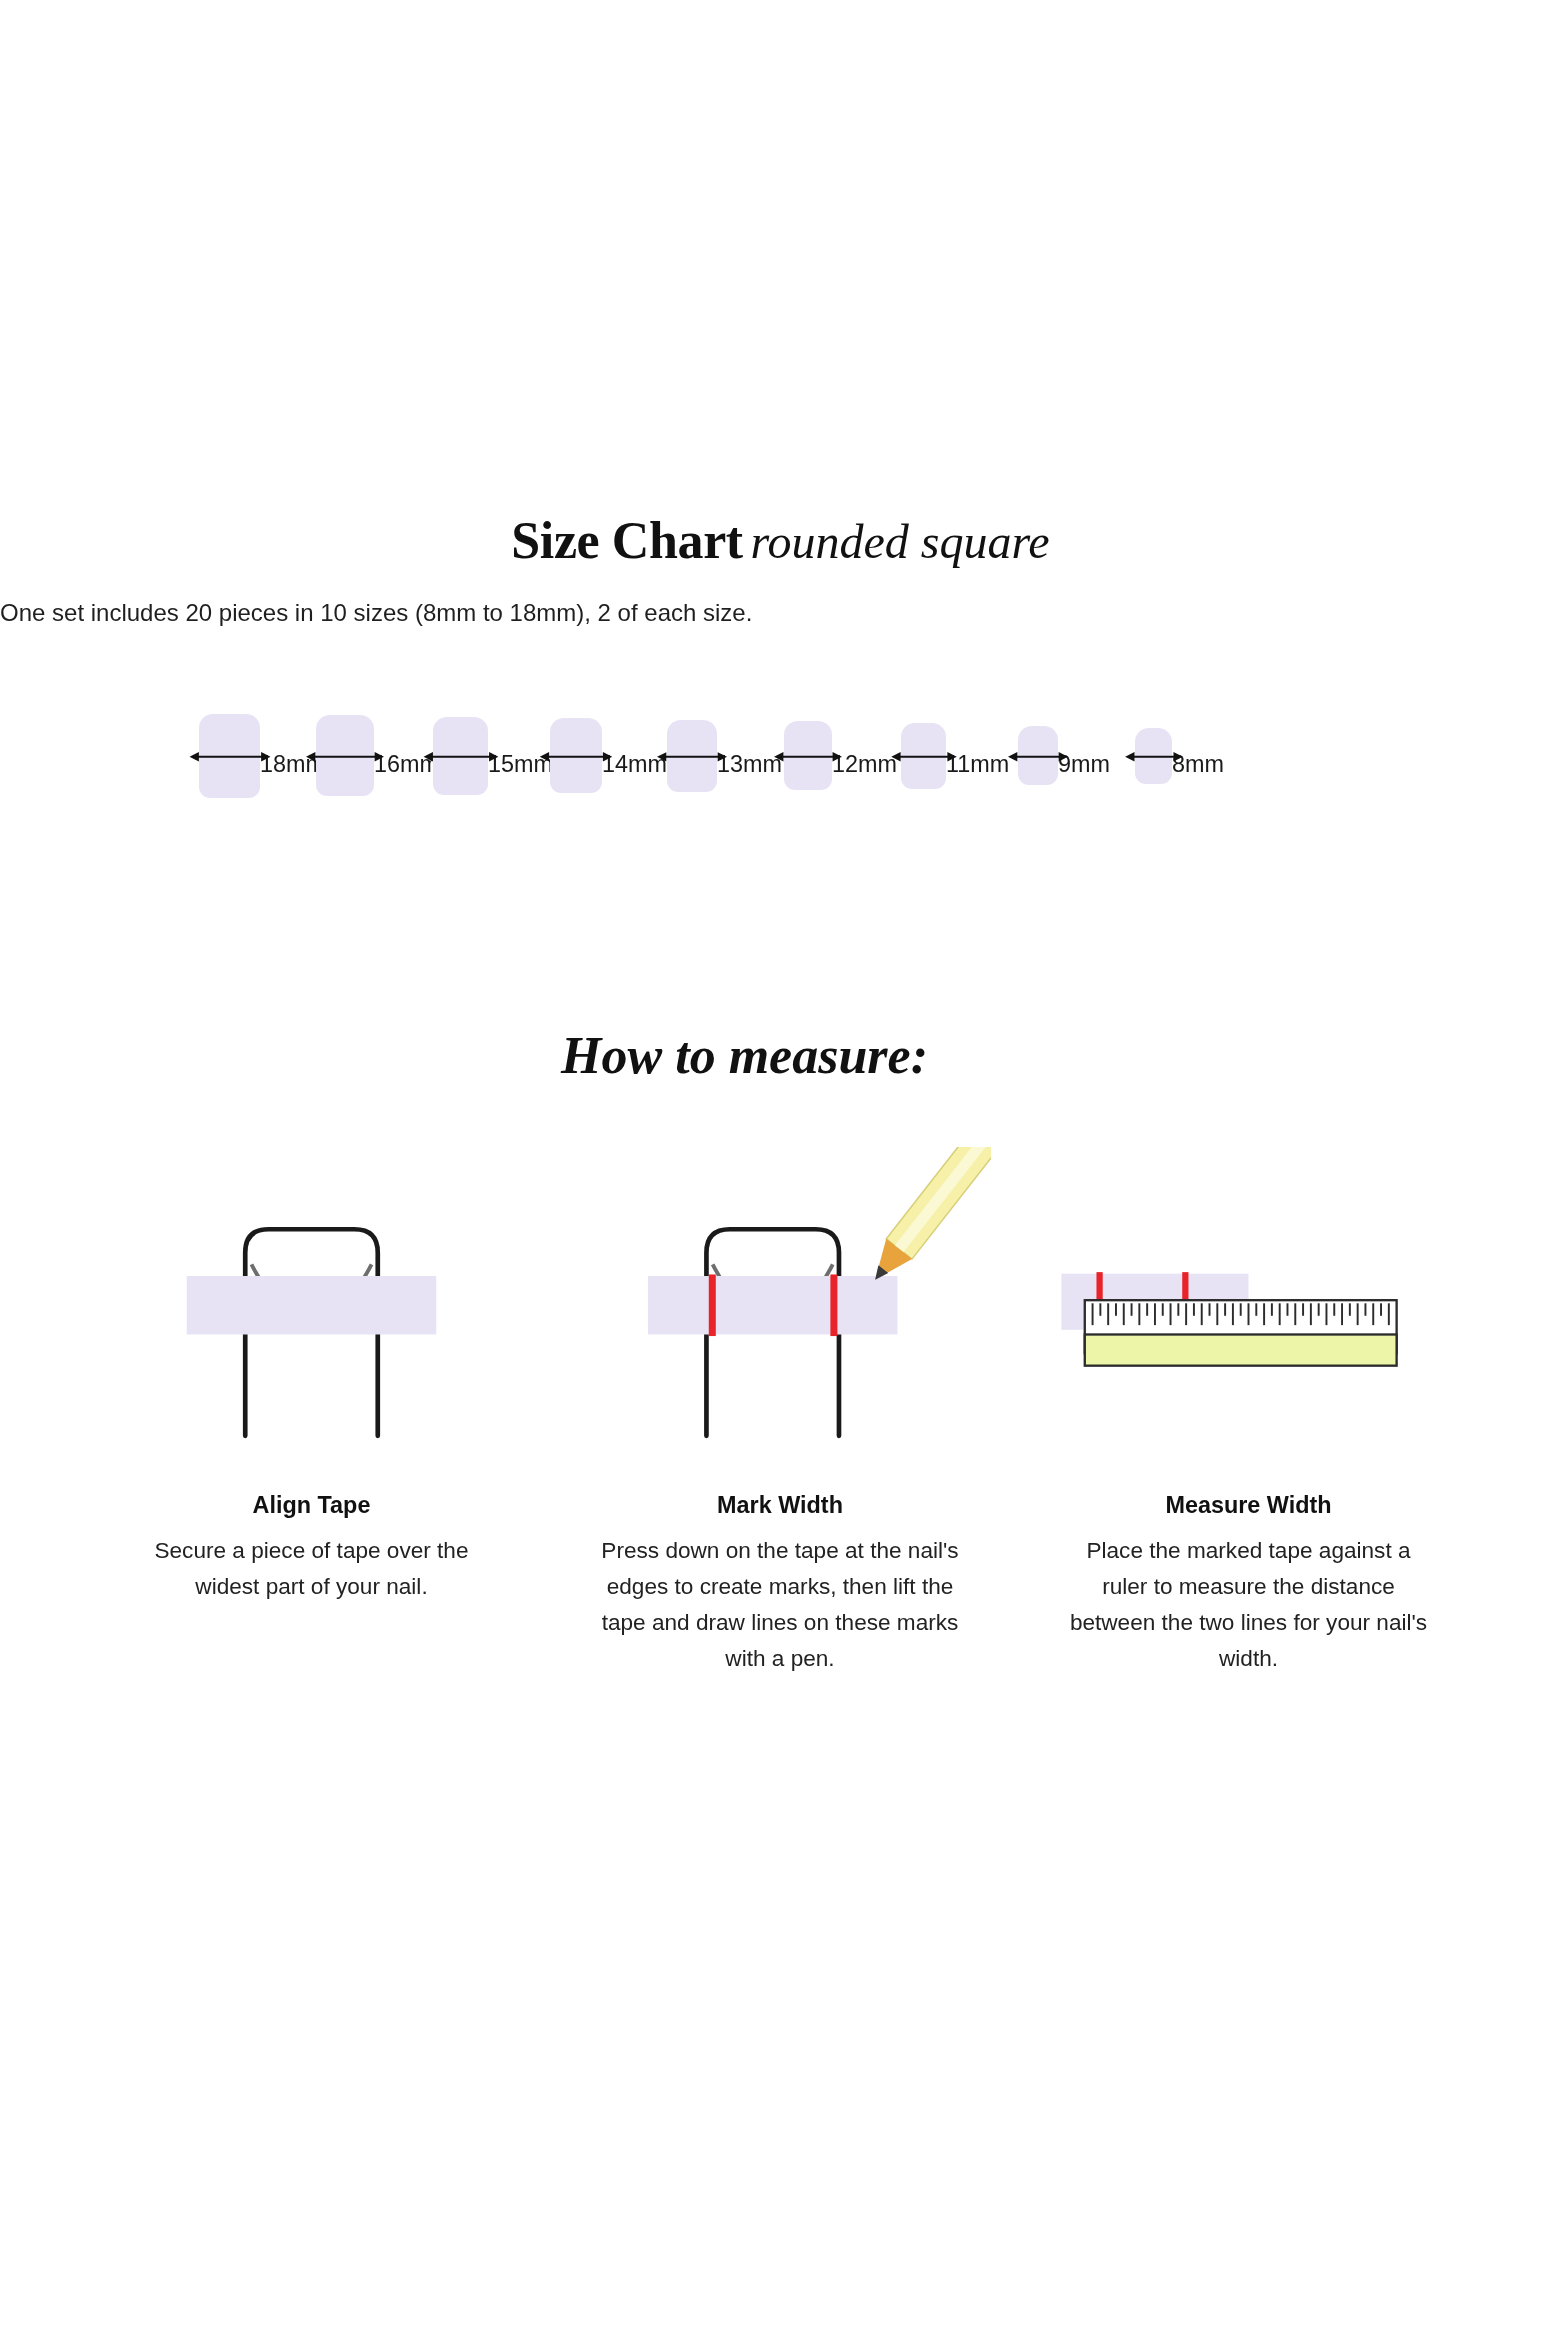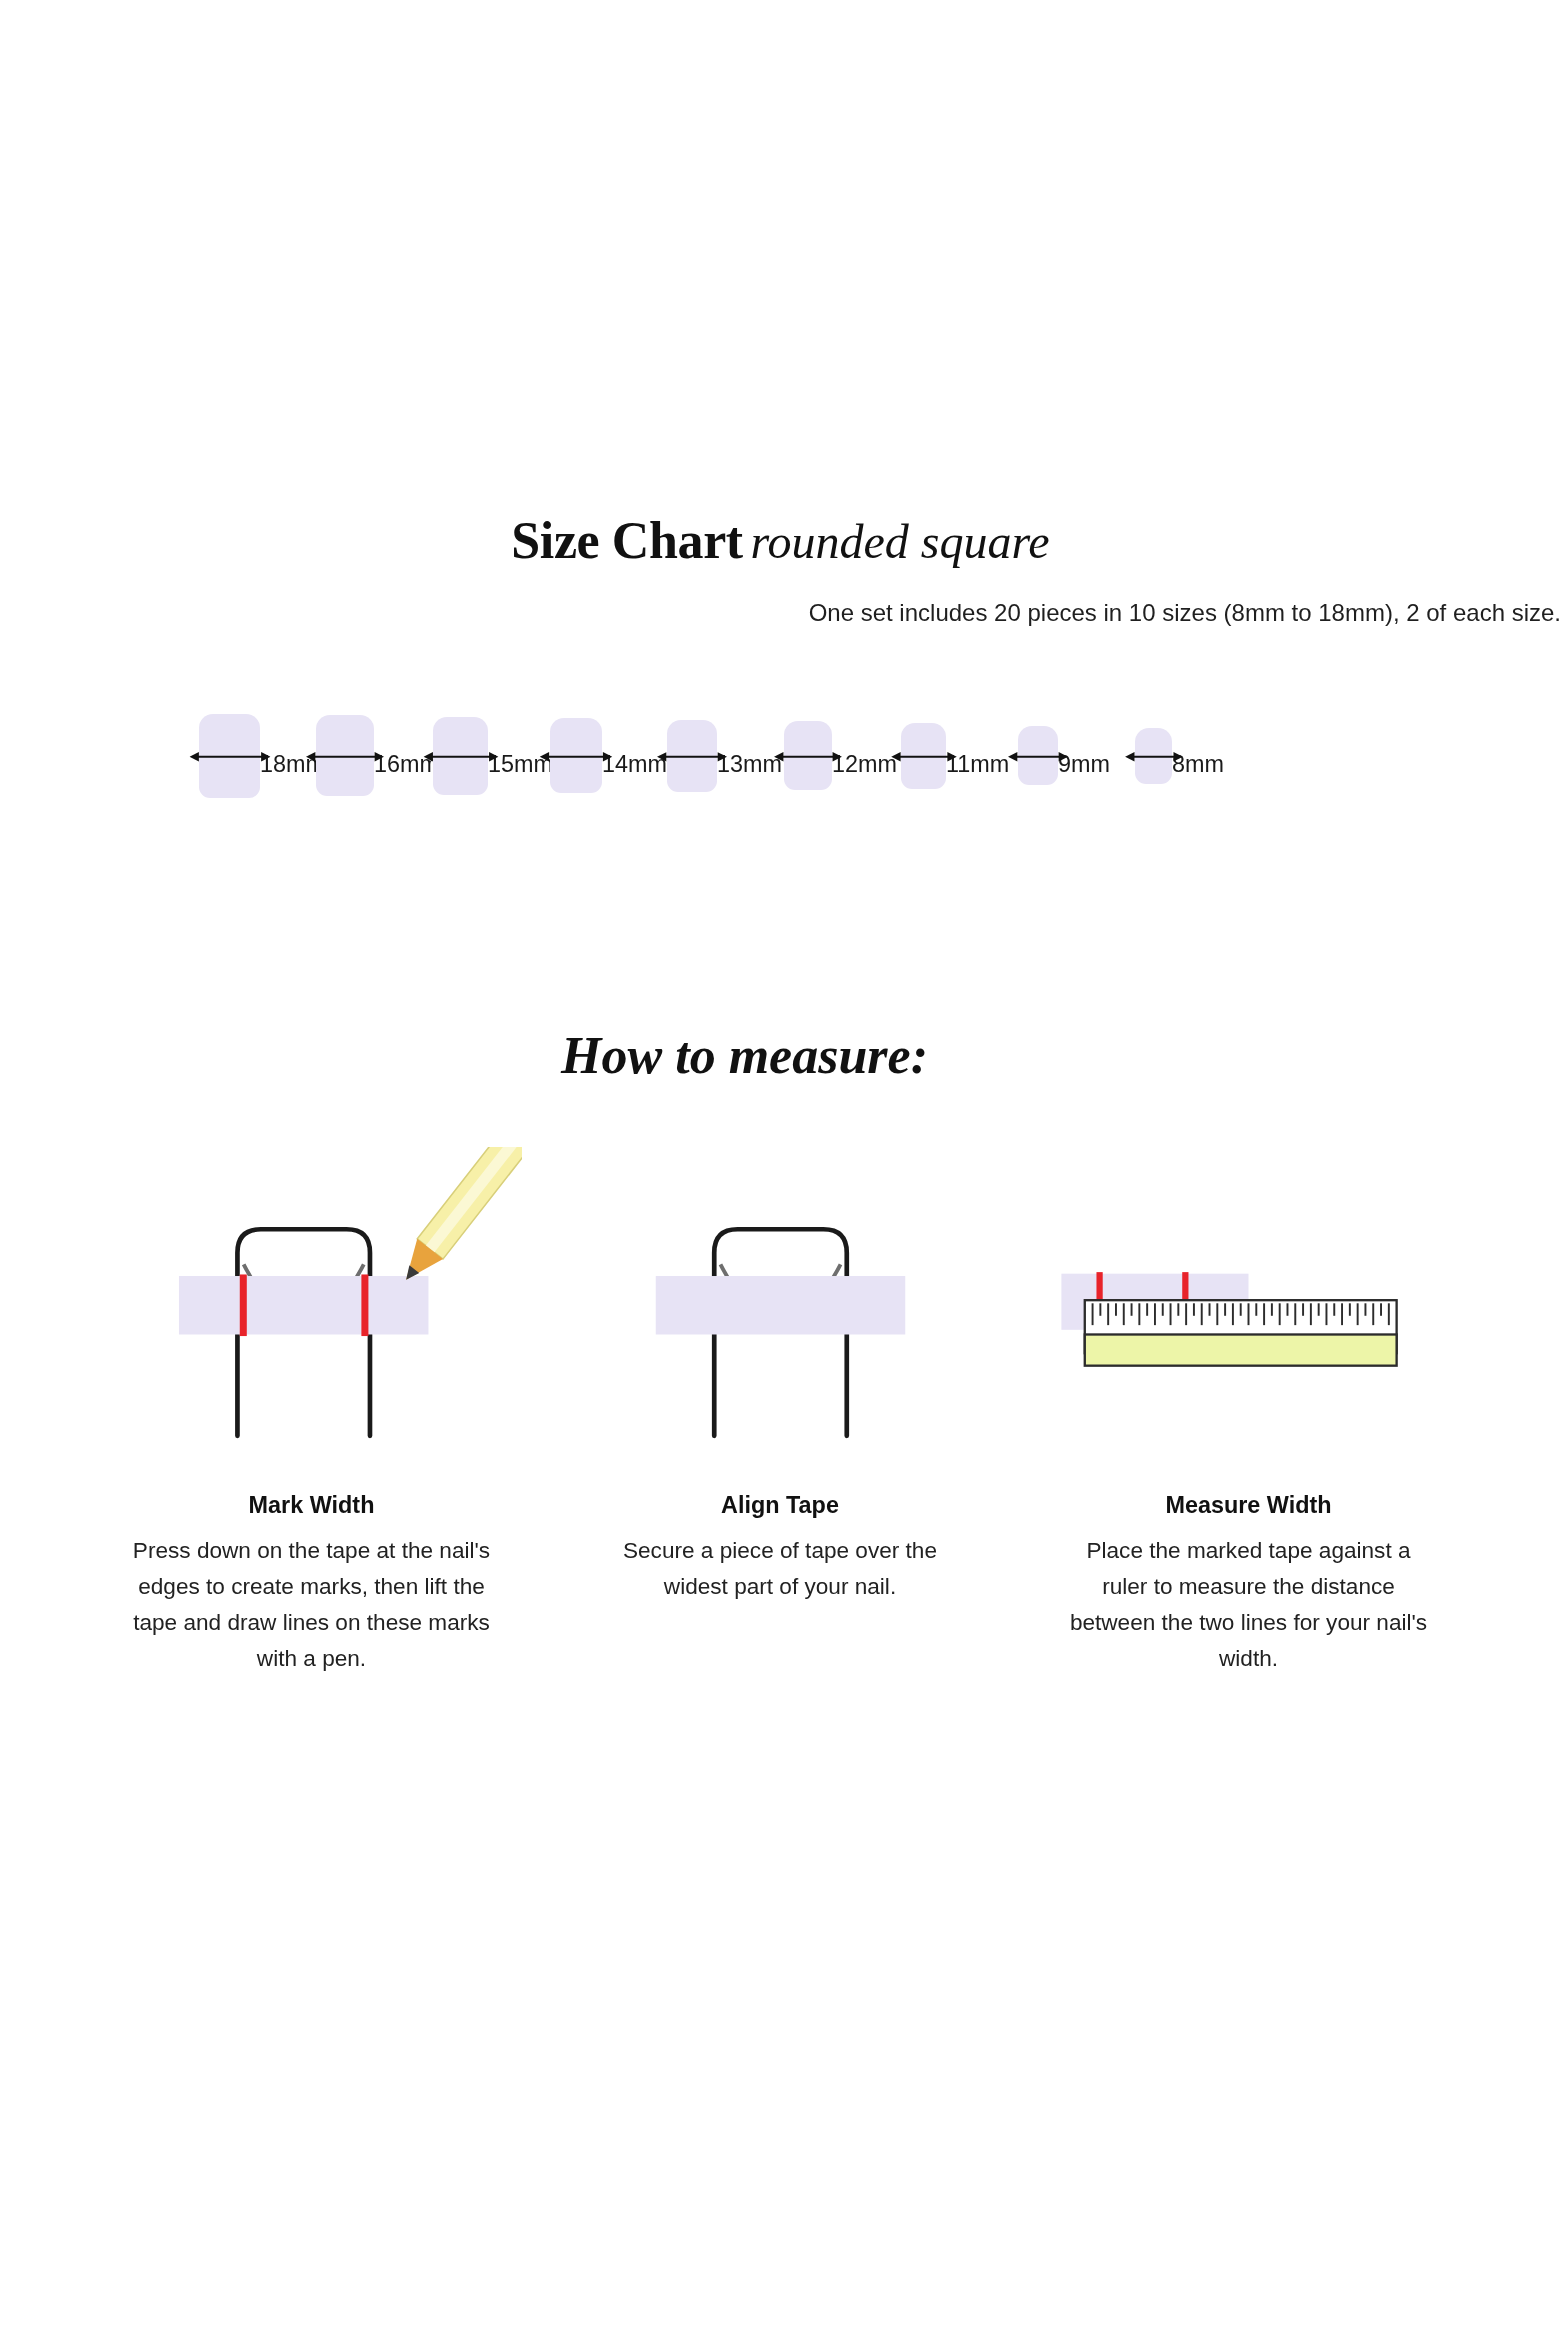--- a/index.html
+++ b/index.html
@@ -43,21 +43,21 @@
     font-weight: normal;
     font-size: 48px;
     color: #111;
     margin-left: 7.8px;
   }
   .subtitle {
     position: absolute;
     top: 599px;
     left: 0;
     width: 1561px;
-    text-align: right;
+    text-align: left;
     font-size: 24px;
     color: #1f1f1f;
   }
 
   
   .sizes-row {
     position: absolute;
     top: 693px;
     left: 199px;
     width: 1171px;
@@ -250,20 +250,35 @@
             <polygon points="74,10 62,4 62,16" fill="#111111"></polygon>
           </svg>
         </div>
         <div class="size-label">8mm</div>
       </div>
     </div>
 
   <div class="howto-title">How to measure:</div>
 
   <div class="steps">
+
+    <div class="step">
+      <div class="step-art">
+        <svg width="421" height="336" viewBox="0 0 540 430" xmlns="http://www.w3.org/2000/svg">
+
+          <path d="M185 370 L185 135 Q185 105 215 105 L325 105 Q355 105 355 135 L355 370" fill="none" stroke="#1a1a1a" stroke-width="6" stroke-linecap="round"></path>
+
+          <path d="M193 150 Q270 300 347 150" fill="none" stroke="#6e6e6e" stroke-width="5"></path>
+
+          <rect x="110" y="165" width="320" height="75" fill="#e7e3f5"></rect>
+        </svg>
+      </div>
+      <div class="step-title">Align Tape</div>
+      <div class="step-desc">Secure a piece of tape over the widest part of your nail.</div>
+    </div>
 
     <div class="step">
       <div class="step-art">
         <svg width="421" height="336" viewBox="0 0 540 430" xmlns="http://www.w3.org/2000/svg">
 
           <path d="M175 370 L175 135 Q175 105 205 105 L315 105 Q345 105 345 135 L345 370" fill="none" stroke="#1a1a1a" stroke-width="6" stroke-linecap="round"></path>
           <path d="M183 150 Q260 300 337 150" fill="none" stroke="#6e6e6e" stroke-width="5"></path>
 
           <rect x="100" y="165" width="320" height="75" fill="#e7e3f5"></rect>
 
@@ -275,35 +290,20 @@
             <rect x="386" y="-105" width="14" height="230" fill="#fbf8d4"></rect>
             <rect x="372" y="-135" width="42" height="32" fill="#cfcfcf" stroke="#b5b5b5" stroke-width="2"></rect>
             <rect x="372" y="-150" width="42" height="17" fill="#e0e0e0" stroke="#b5b5b5" stroke-width="2"></rect>
             <polygon points="372,125 414,125 393,175" fill="#e8a33d"></polygon>
             <polygon points="385,158 401,158 393,175" fill="#3a3a3a"></polygon>
           </g>
         </svg>
       </div>
       <div class="step-title">Mark Width</div>
       <div class="step-desc">Press down on the tape at the nail's edges to create marks, then lift the tape and draw lines on these marks with a pen.</div>
-    </div>
-
-    <div class="step">
-      <div class="step-art">
-        <svg width="421" height="336" viewBox="0 0 540 430" xmlns="http://www.w3.org/2000/svg">
-
-          <path d="M185 370 L185 135 Q185 105 215 105 L325 105 Q355 105 355 135 L355 370" fill="none" stroke="#1a1a1a" stroke-width="6" stroke-linecap="round"></path>
-
-          <path d="M193 150 Q270 300 347 150" fill="none" stroke="#6e6e6e" stroke-width="5"></path>
-
-          <rect x="110" y="165" width="320" height="75" fill="#e7e3f5"></rect>
-        </svg>
-      </div>
-      <div class="step-title">Align Tape</div>
-      <div class="step-desc">Secure a piece of tape over the widest part of your nail.</div>
     </div>
 
     <div class="step">
       <div class="step-art">
         <svg width="421" height="336" viewBox="0 0 540 430" xmlns="http://www.w3.org/2000/svg">
 
           <rect x="30" y="162" width="240" height="72" fill="#e7e3f5"></rect>
 
           <rect x="75" y="160" width="8" height="76" fill="#e8232a"></rect>
           <rect x="185" y="160" width="8" height="76" fill="#e8232a"></rect>

